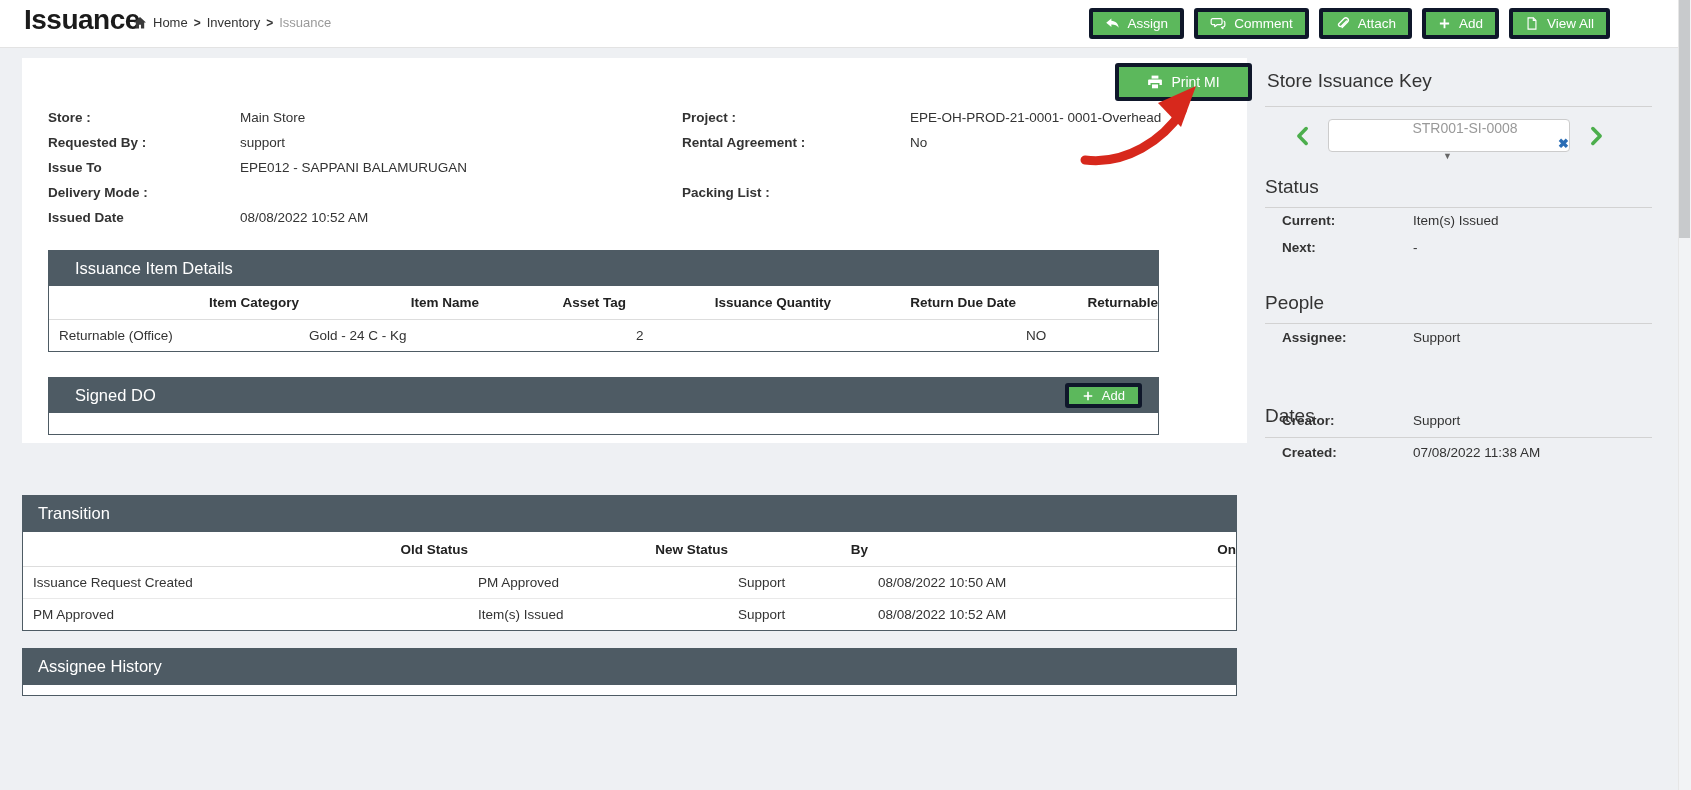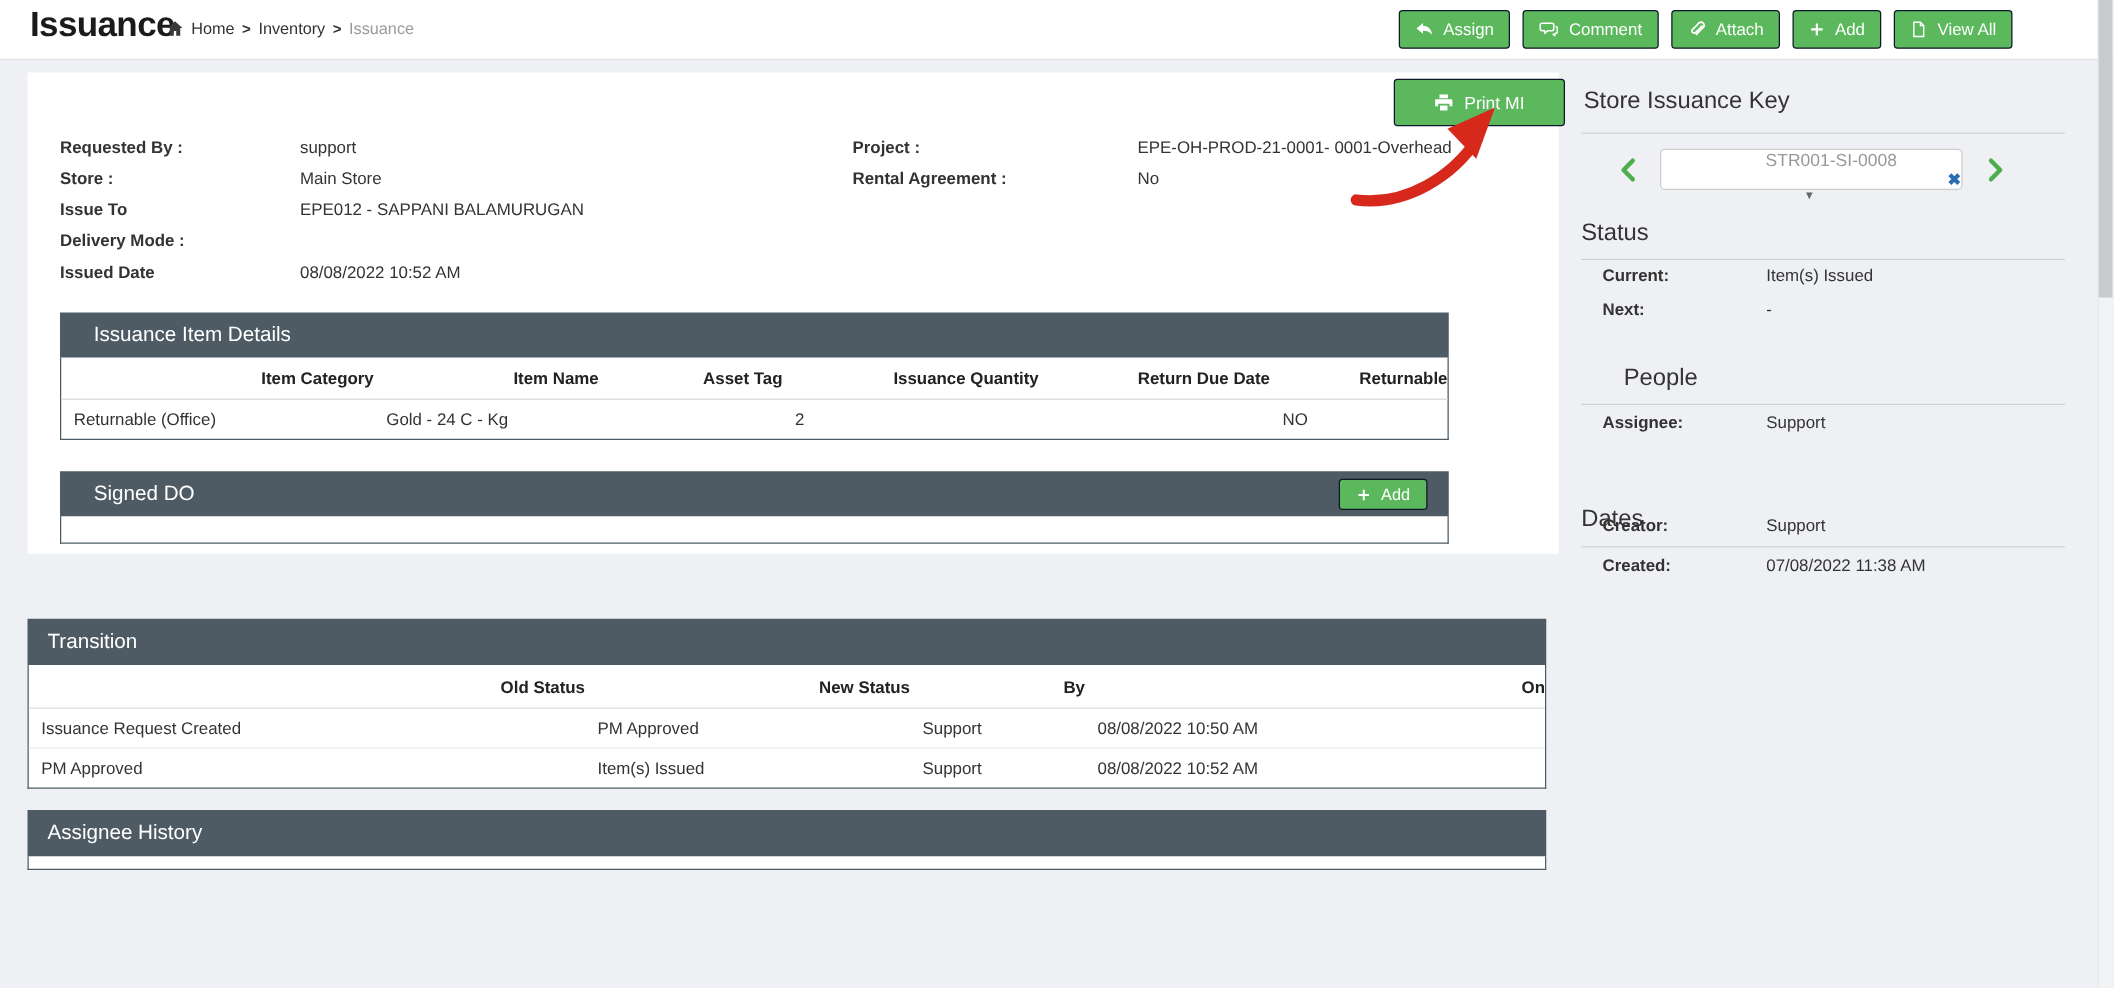--- a/index.html
+++ b/index.html
@@ -6,21 +6,21 @@
   .page{position:relative;width:1691px;height:790px;overflow:hidden;background:#eef0f3;color:#333;}
 
   
   .topbar{position:absolute;left:0;top:0;width:1691px;height:48px;background:#fff;border-bottom:1px solid #e3e3e3;box-sizing:border-box;}
   .page-title{position:absolute;left:24px;top:4px;margin:0;font-size:28px;font-weight:700;color:#1b1b1b;letter-spacing:-.5px;}
   .breadcrumb{position:absolute;left:133px;top:15px;display:flex;align-items:center;gap:6px;font-size:13px;color:#333;}
   .breadcrumb .crumb{cursor:pointer;text-decoration:none;color:#333;}
   .breadcrumb .sep{font-weight:700;font-size:12px;color:#333;}
   .breadcrumb .current{color:#9a9a9a;}
   .topbar-actions{position:absolute;right:81px;top:8px;display:flex;gap:10px;}
-  .btn-green{display:inline-flex;align-items:center;gap:8px;background:#5cb85c;border:1px solid #0f172a;border-radius:3px;color:#fff;font-size:13.5px;height:31px;padding:0 12px;font-family:inherit;cursor:pointer;white-space:nowrap;}
+  .btn-green{display:inline-flex;align-items:center;gap:8px;background:#5cb85c;border:4px solid #0f172a;border-radius:3px;color:#fff;font-size:13.5px;height:31px;padding:0 12px;font-family:inherit;cursor:pointer;white-space:nowrap;}
   .btn-green svg{flex:none;}
 
   
   .main-card{position:absolute;left:22px;top:58px;width:1225px;height:385px;background:#fff;}
   .print-btn{position:absolute;left:1093px;top:5px;height:38px;width:137px;justify-content:center;font-size:14px;padding:0;}
 
   .details{position:absolute;left:26px;top:47px;width:1180px;font-size:13.5px;}
   .dcol{position:absolute;top:0;}
   .dcol-left{left:0;}
   .dcol-right{left:607px;}
@@ -145,28 +145,28 @@
             <path d="M2 5.4h12c.5 0 .9.4.9.9v4.6h-2.4V9h-9v1.9H1.1V6.3c0-.5.4-.9.9-.9z"></path>
             <path d="M5 10.4h6v3.9H5z"></path>
           </svg>
         </span>
       <span>Print MI</span>
     </button>
 
     <div class="details">
       <div class="dcol dcol-left">
         <div class="drow">
+          <span class="dlabel">Store :</span>
+          <span class="dvalue">Main Store</span>
+        </div>
+        <div class="drow">
           <span class="dlabel">Requested By :</span>
           <span class="dvalue">support</span>
         </div>
         <div class="drow">
-          <span class="dlabel">Store :</span>
-          <span class="dvalue">Main Store</span>
-        </div>
-        <div class="drow">
           <span class="dlabel">Issue To</span>
           <span class="dvalue">EPE012 - SAPPANI BALAMURUGAN</span>
         </div>
         <div class="drow">
           <span class="dlabel">Delivery Mode :</span>
           <span class="dvalue"></span>
         </div>
         <div class="drow">
           <span class="dlabel">Issued Date</span>
           <span class="dvalue">08/08/2022 10:52 AM</span>
@@ -175,20 +175,24 @@
       <div class="dcol dcol-right">
         <div class="drow">
           <span class="dlabel">Project :</span>
           <span class="dvalue">EPE-OH-PROD-21-0001- 0001-Overhead</span>
         </div>
         <div class="drow">
           <span class="dlabel">Rental Agreement :</span>
           <span class="dvalue">No</span>
         </div>
         <div class="dspacer"></div>
+        <div class="drow">
+          <span class="dlabel">Packing List :</span>
+          <span class="dvalue"></span>
+        </div>
       </div>
     </div>
 
     <div class="section item-section">
       <div class="section-header">
         <span>Issuance Item Details</span>
       </div>
       <div class="section-body">
         <table class="grid t1">
           <colgroup>
@@ -312,21 +316,21 @@
   <div class="sb-hr" style="top:207px;"></div>
   <div class="sb-row" style="top:213px;">
     <span class="sb-label">Current:</span>
     <span class="sb-value">Item(s) Issued</span>
   </div>
   <div class="sb-row" style="top:240px;">
     <span class="sb-label">Next:</span>
     <span class="sb-value">-</span>
   </div>
 
-  <div class="sb-abs sb-heading" style="left:1299px;top:292px;">People</div>
+  <div class="sb-abs sb-heading" style="left:1265px;top:292px;">People</div>
   <div class="sb-hr" style="top:323px;"></div>
   <div class="sb-row" style="top:330px;">
     <span class="sb-label">Assignee:</span>
     <span class="sb-value">Support</span>
   </div>
   <div class="sb-row" style="top:373px;margin-top:40px;">
     <span class="sb-label">Creator:</span>
     <span class="sb-value">Support</span>
   </div>
 

